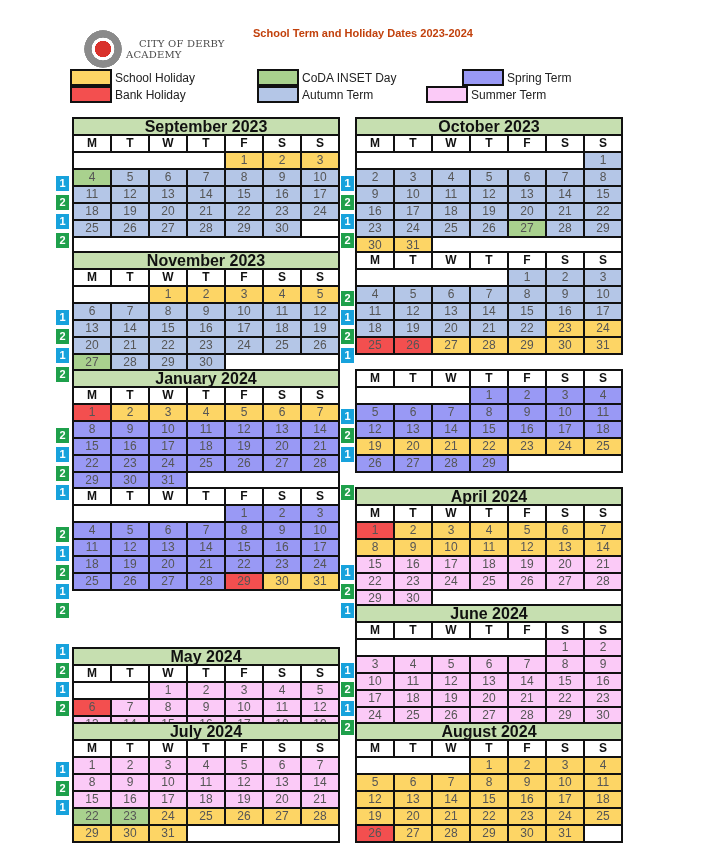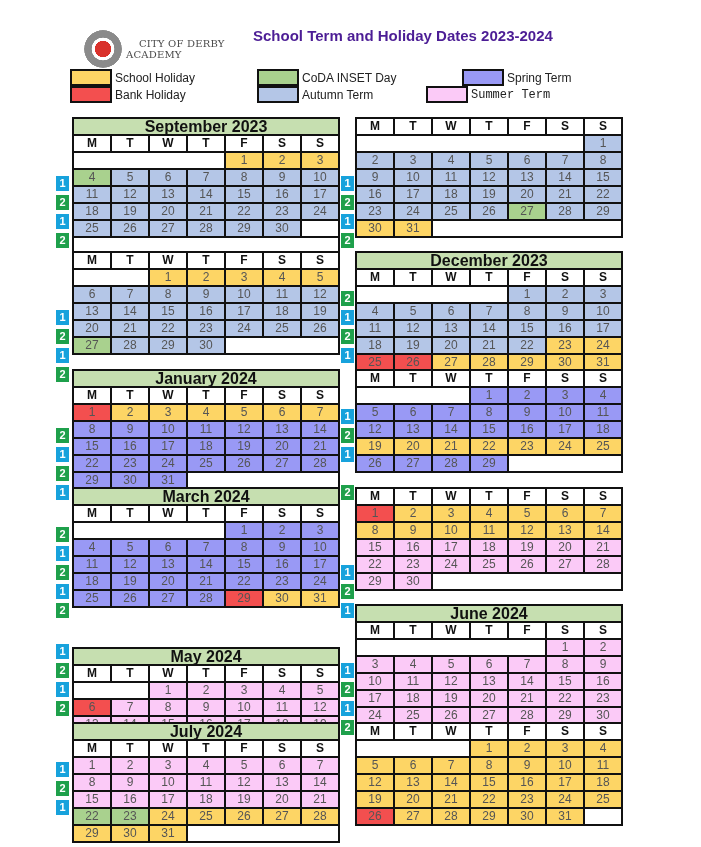--- a/index.html
+++ b/index.html
@@ -1,20 +1,20 @@
 <!DOCTYPE html>
 <html><head>
 <meta charset="utf-8">
 <style>
   * { box-sizing: border-box; margin: 0; padding: 0; }
   body { width: 701px; height: 847px; background: #ffffff; font-family: "DejaVu Sans", sans-serif; position: relative; overflow: hidden; }
   .logo { position: absolute; left: 84px; top: 30px; display: flex; align-items: center; }
   .logo-mark { width: 38px; height: 38px; border-radius: 50%; background: radial-gradient(circle at 50% 50%, #d9312b 0 30%, #ffffff 31% 42%, #8a8a8a 43% 70%, #ffffff 71%); }
   .logo-text { margin-left: 4px; font-family: "DejaVu Serif", serif; font-size: 10px; line-height: 11px; color: #4a4a4a; letter-spacing: 0.2px; }
-  .title { position: absolute; left: 253px; top: 27px; font-family: "Liberation Sans", sans-serif; font-weight: bold; font-size: 15px; color: #4c1d95; }
+  .title { position: absolute; left: 253px; top: 27px; font-family: "Liberation Sans", sans-serif; font-weight: bold; font-size: 11px; color: #c2410c; }
   .legend-item { position: absolute; display: flex; align-items: center; height: 17px; font-family: "Liberation Sans", sans-serif; font-size: 12px; color: #222; }
   .swatch { width: 42px; height: 17px; border: 2px solid #111; margin-right: 3px; }
 
   .cal { position: absolute; width: 268px; border: 2px solid #111; border-top: 0; }
   .month-head { height: 17px; background: #c6dfb0; border-top: 2px solid #111; text-align: center; font-family: "Liberation Sans", sans-serif; font-weight: bold; font-size: 16px; line-height: 15px; color: #111; }
   .row { display: flex; height: 17px; border-top: 2px solid #111; }
   .cell { flex: 1; text-align: center; font-family: "Liberation Sans", sans-serif; font-size: 12px; line-height: 15px; color: #555; border-right: 2px solid #111; }
   .cell:last-child { border-right: 0; }
   .cell.empty { border-right-color: transparent; }
   .cell.dow { background: #fff; font-weight: bold; color: #111; }
@@ -55,21 +55,21 @@
   <span>CoDA INSET Day</span>
 </div>
 <div class="legend-item" style="left:257px;top:86px;">
   <span class="swatch c-aut"></span>
   <span>Autumn Term</span>
 </div>
 <div class="legend-item" style="left:426px;top:69px;padding-left:36px;">
   <span class="swatch c-spr"></span>
   <span>Spring Term</span>
 </div>
-<div class="legend-item" style="left:426px;top:86px;font-family:Liberation Mono, monospace;">
+<div class="legend-item" style="left:426px;top:86px;">
   <span class="swatch c-sum"></span>
   <span>Summer Term</span>
 </div>
 
 <div id="calendars">
     <div class="wk wk1" style="left: 56px; top: 176px;">1</div>
     <div class="wk wk2" style="left: 56px; top: 195px;">2</div>
     <div class="wk wk1" style="left: 56px; top: 214px;">1</div>
     <div class="wk wk2" style="left: 56px; top: 233px;">2</div>
     <div class="cal" style="left: 72px; top: 117px;">
@@ -136,20 +136,21 @@
         <div class="cell c-none empty"></div>
         <div class="cell c-none empty"></div>
         <div class="cell c-none empty"></div>
       </div>
     </div>
     <div class="wk wk1" style="left: 341px; top: 176px;">1</div>
     <div class="wk wk2" style="left: 341px; top: 195px;">2</div>
     <div class="wk wk1" style="left: 341px; top: 214px;">1</div>
     <div class="wk wk2" style="left: 341px; top: 233px;">2</div>
     <div class="cal" style="left: 355px; top: 117px;">
+      <div class="month-head">October 2023</div>
       <div class="row">
         <div class="cell dow">M</div>
         <div class="cell dow">T</div>
         <div class="cell dow">W</div>
         <div class="cell dow">T</div>
         <div class="cell dow">F</div>
         <div class="cell dow">S</div>
         <div class="cell dow">S</div>
       </div>
       <div class="row">
@@ -205,20 +206,21 @@
         <div class="cell c-none empty"></div>
         <div class="cell c-none empty"></div>
         <div class="cell c-none empty"></div>
       </div>
     </div>
     <div class="wk wk1" style="left: 56px; top: 310px;">1</div>
     <div class="wk wk2" style="left: 56px; top: 329px;">2</div>
     <div class="wk wk1" style="left: 56px; top: 348px;">1</div>
     <div class="wk wk2" style="left: 56px; top: 367px;">2</div>
     <div class="cal" style="left: 72px; top: 251px;">
+      <div class="month-head">November 2023</div>
       <div class="row">
         <div class="cell dow">M</div>
         <div class="cell dow">T</div>
         <div class="cell dow">W</div>
         <div class="cell dow">T</div>
         <div class="cell dow">F</div>
         <div class="cell dow">S</div>
         <div class="cell dow">S</div>
       </div>
       <div class="row">
@@ -265,21 +267,20 @@
         <div class="cell c-none empty"></div>
         <div class="cell c-none empty"></div>
         <div class="cell c-none empty"></div>
       </div>
     </div>
     <div class="wk wk2" style="left: 341px; top: 291px;">2</div>
     <div class="wk wk1" style="left: 341px; top: 310px;">1</div>
     <div class="wk wk2" style="left: 341px; top: 329px;">2</div>
     <div class="wk wk1" style="left: 341px; top: 348px;">1</div>
     <div class="cal" style="left: 355px; top: 251px;">
-      <div class="month-head">December 2023</div>
       <div class="row">
         <div class="cell dow">M</div>
         <div class="cell dow">T</div>
         <div class="cell dow">W</div>
         <div class="cell dow">T</div>
         <div class="cell dow">F</div>
         <div class="cell dow">S</div>
         <div class="cell dow">S</div>
       </div>
       <div class="row">
@@ -448,21 +449,20 @@
         <div class="cell c-none empty"></div>
         <div class="cell c-none empty"></div>
       </div>
     </div>
     <div class="wk wk2" style="left: 56px; top: 527px;">2</div>
     <div class="wk wk1" style="left: 56px; top: 546px;">1</div>
     <div class="wk wk2" style="left: 56px; top: 565px;">2</div>
     <div class="wk wk1" style="left: 56px; top: 584px;">1</div>
     <div class="wk wk2" style="left: 56px; top: 603px;">2</div>
     <div class="cal" style="left: 72px; top: 487px;">
-      <div class="month-head">March 2024</div>
       <div class="row">
         <div class="cell dow">M</div>
         <div class="cell dow">T</div>
         <div class="cell dow">W</div>
         <div class="cell dow">T</div>
         <div class="cell dow">F</div>
         <div class="cell dow">S</div>
         <div class="cell dow">S</div>
       </div>
       <div class="row">
@@ -508,20 +508,21 @@
         <div class="cell c-spr">28</div>
         <div class="cell c-bank">29</div>
         <div class="cell c-hol">30</div>
         <div class="cell c-hol">31</div>
       </div>
     </div>
     <div class="wk wk1" style="left: 341px; top: 565px;">1</div>
     <div class="wk wk2" style="left: 341px; top: 584px;">2</div>
     <div class="wk wk1" style="left: 341px; top: 603px;">1</div>
     <div class="cal" style="left: 355px; top: 487px;">
+      <div class="month-head">April 2024</div>
       <div class="row">
         <div class="cell dow">M</div>
         <div class="cell dow">T</div>
         <div class="cell dow">W</div>
         <div class="cell dow">T</div>
         <div class="cell dow">F</div>
         <div class="cell dow">S</div>
         <div class="cell dow">S</div>
       </div>
       <div class="row">
@@ -746,20 +747,21 @@
         <div class="cell c-hol">29</div>
         <div class="cell c-hol">30</div>
         <div class="cell c-hol">31</div>
         <div class="cell c-none empty"></div>
         <div class="cell c-none empty"></div>
         <div class="cell c-none empty"></div>
         <div class="cell c-none empty"></div>
       </div>
     </div>
     <div class="cal" style="left: 355px; top: 722px;">
+      <div class="month-head">August 2024</div>
       <div class="row">
         <div class="cell dow">M</div>
         <div class="cell dow">T</div>
         <div class="cell dow">W</div>
         <div class="cell dow">T</div>
         <div class="cell dow">F</div>
         <div class="cell dow">S</div>
         <div class="cell dow">S</div>
       </div>
       <div class="row">

